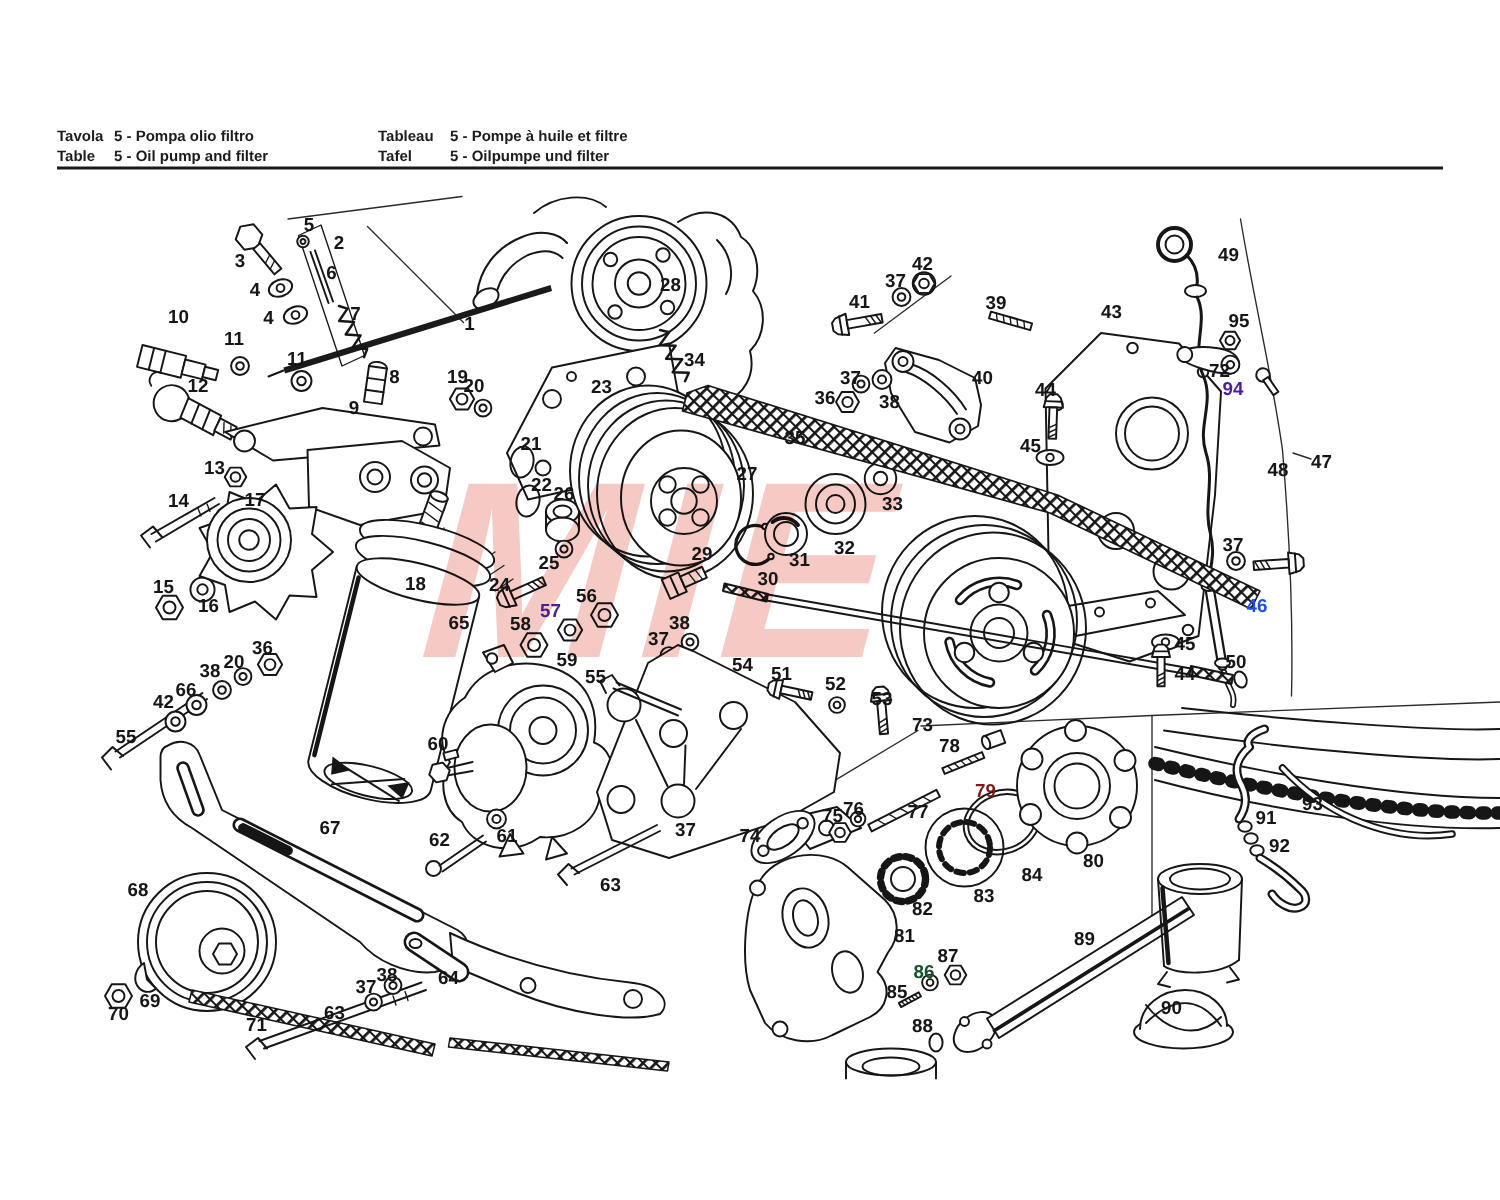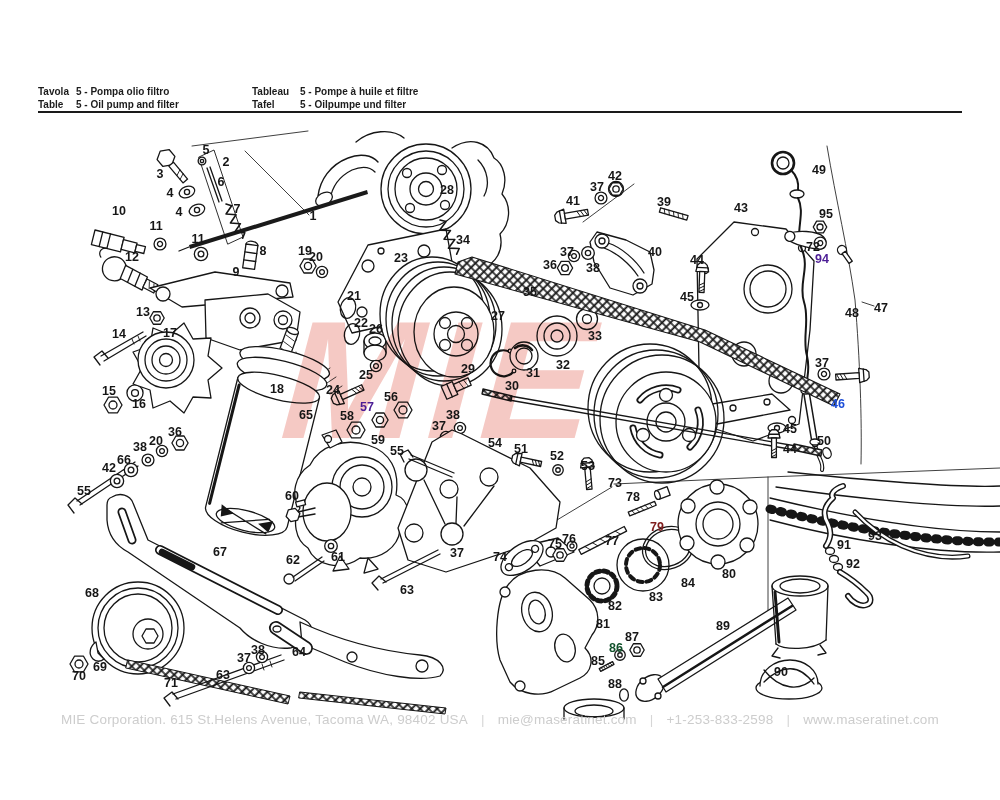--- a/index.html
+++ b/index.html
@@ -665,14 +665,13 @@
       <span class="hdr-row"><span class="h-label">Tavola</span><span>5 - Pompa olio filtro</span></span>
       <span class="hdr-row"><span class="h-label">Table</span><span>5 - Oil pump and filter</span></span>
     </div>
     <div class="hdr-col right">
       <span class="hdr-row"><span class="h-label">Tableau</span><span>5 - Pompe à huile et filtre</span></span>
       <span class="hdr-row"><span class="h-label">Tafel</span><span>5 - Oilpumpe und filter</span></span>
     </div>
   </div>
   <div class="hdr-rule"></div>
 
-  <div class="footer"><span>MIE Corporation. 615 St.Helens Avenue, Tacoma WA, 98402 USA</span><span class="sep">|</span><span>mie@maseratinet.com</span><span class="sep">|</span><span>+1-253-833-2598</span><span class="sep">|</span><span>www.maseratinet.com</span></div>
 </div>
 
 </body></html>

